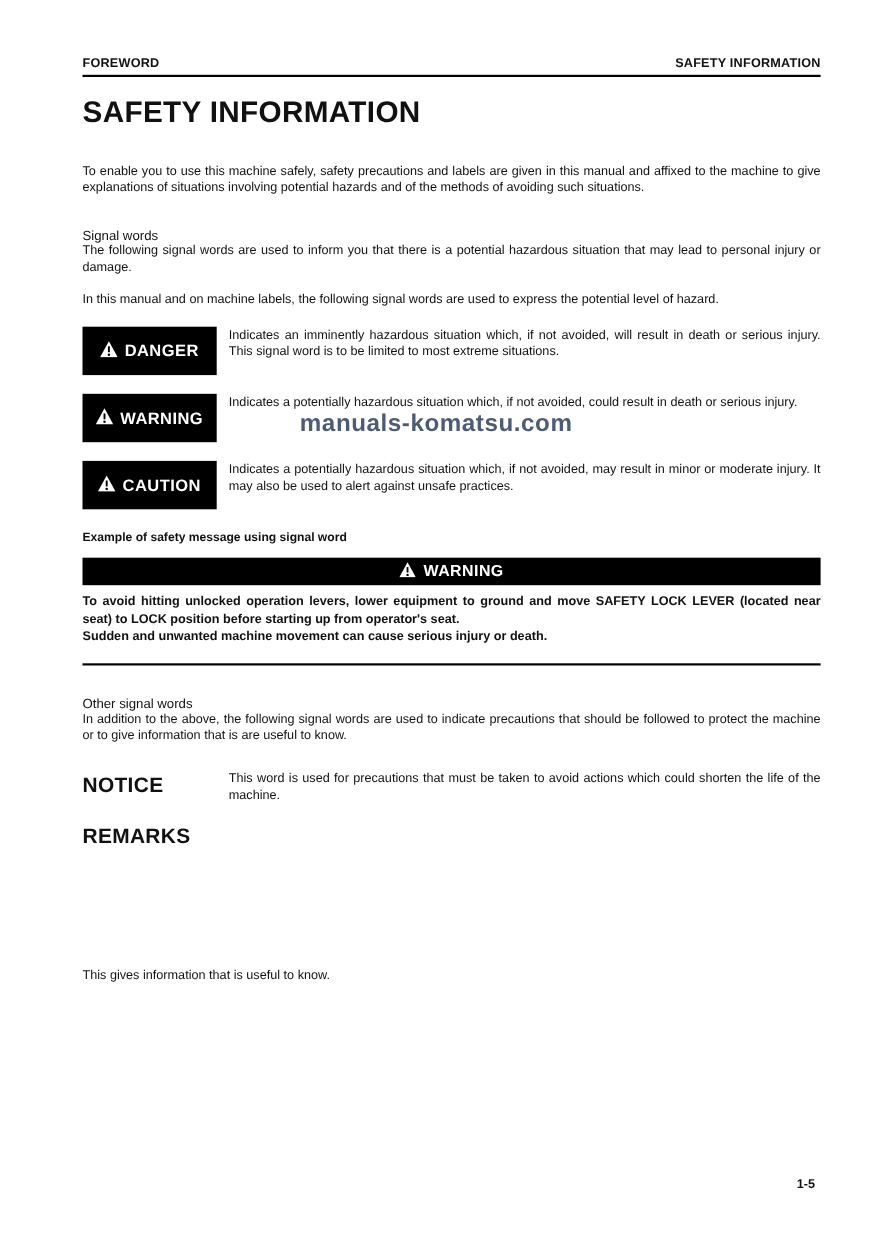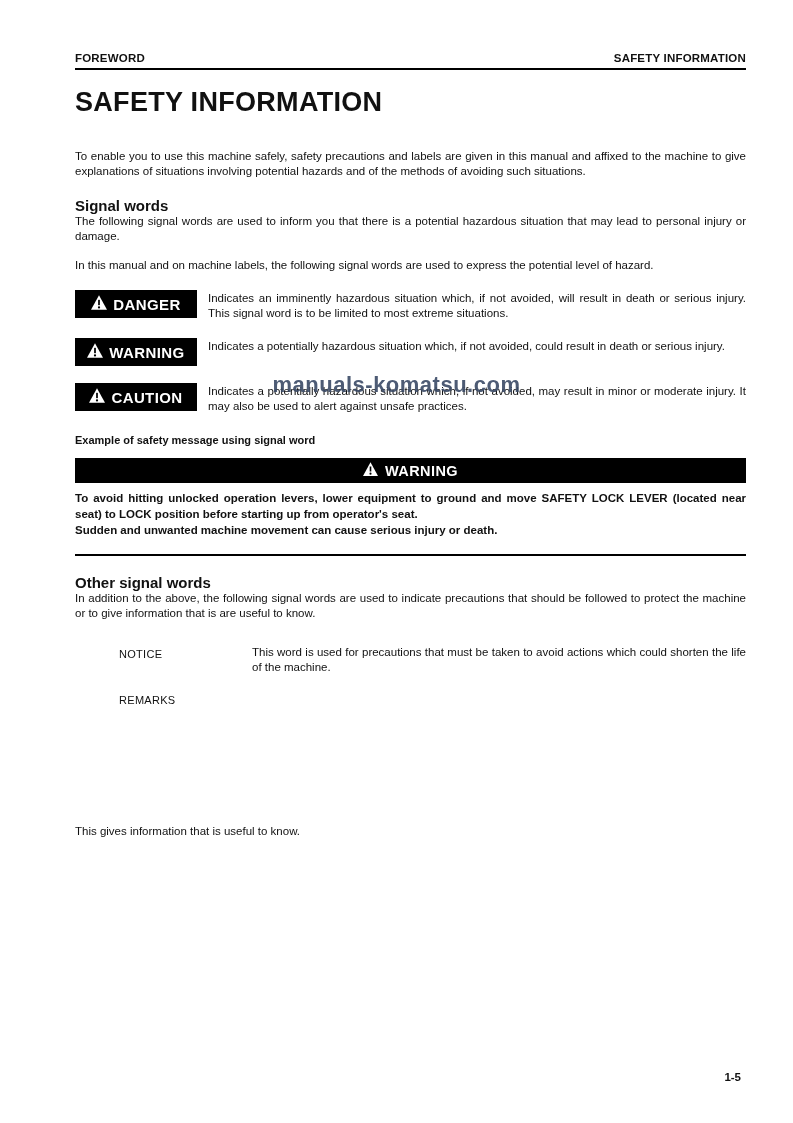--- a/index.html
+++ b/index.html
@@ -40,33 +40,33 @@
     font-weight: bold;
     letter-spacing: 0.3px;
   }
   p.body {
     font-size: 11.5px;
     line-height: 15px;
     margin-top: 14px;
     text-align: justify;
   }
   h3.sub-heading {
-    margin-top: 18px;
-    font-size: 15px;
-    font-weight: bold;
+    margin-top: 28px;
+    font-size: 12px;
+    font-weight: normal;
   }
   p.body.tight { margin-top: 0; }
   .signal-row {
     display: flex;
     align-items: flex-start;
     margin-top: 17px;
   }
   .signal-box {
     flex: 0 0 122px;
-    height: 28px;
+    height: 44px;
     background: #000;
     color: #fff;
     display: flex;
     align-items: center;
     justify-content: center;
     gap: 6px;
     font-weight: bold;
     font-size: 15px;
     letter-spacing: 0.4px;
     margin-right: 11px;
@@ -108,25 +108,24 @@
   .section-rule.below-example { margin-top: 16px; }
   .other-heading { margin-top: 26px; }
   .keyword-row {
     display: flex;
     align-items: flex-start;
     margin-top: 24px;
   }
   .keyword-row.remarks { margin-top: 16px; flex-direction: column; }
   .keyword-label {
     flex: 0 0 133px;
-    font-size: 11px;
-    font-weight: normal;
+    font-size: 19px;
+    font-weight: bold;
     letter-spacing: 0.3px;
     padding-top: 3px;
-    margin-left: 44px;
   }
   .keyword-text {
     flex: 1;
     font-size: 11.5px;
     line-height: 15px;
     text-align: justify;
   }
   .watermark {
     position: absolute;
     top: 372px;

